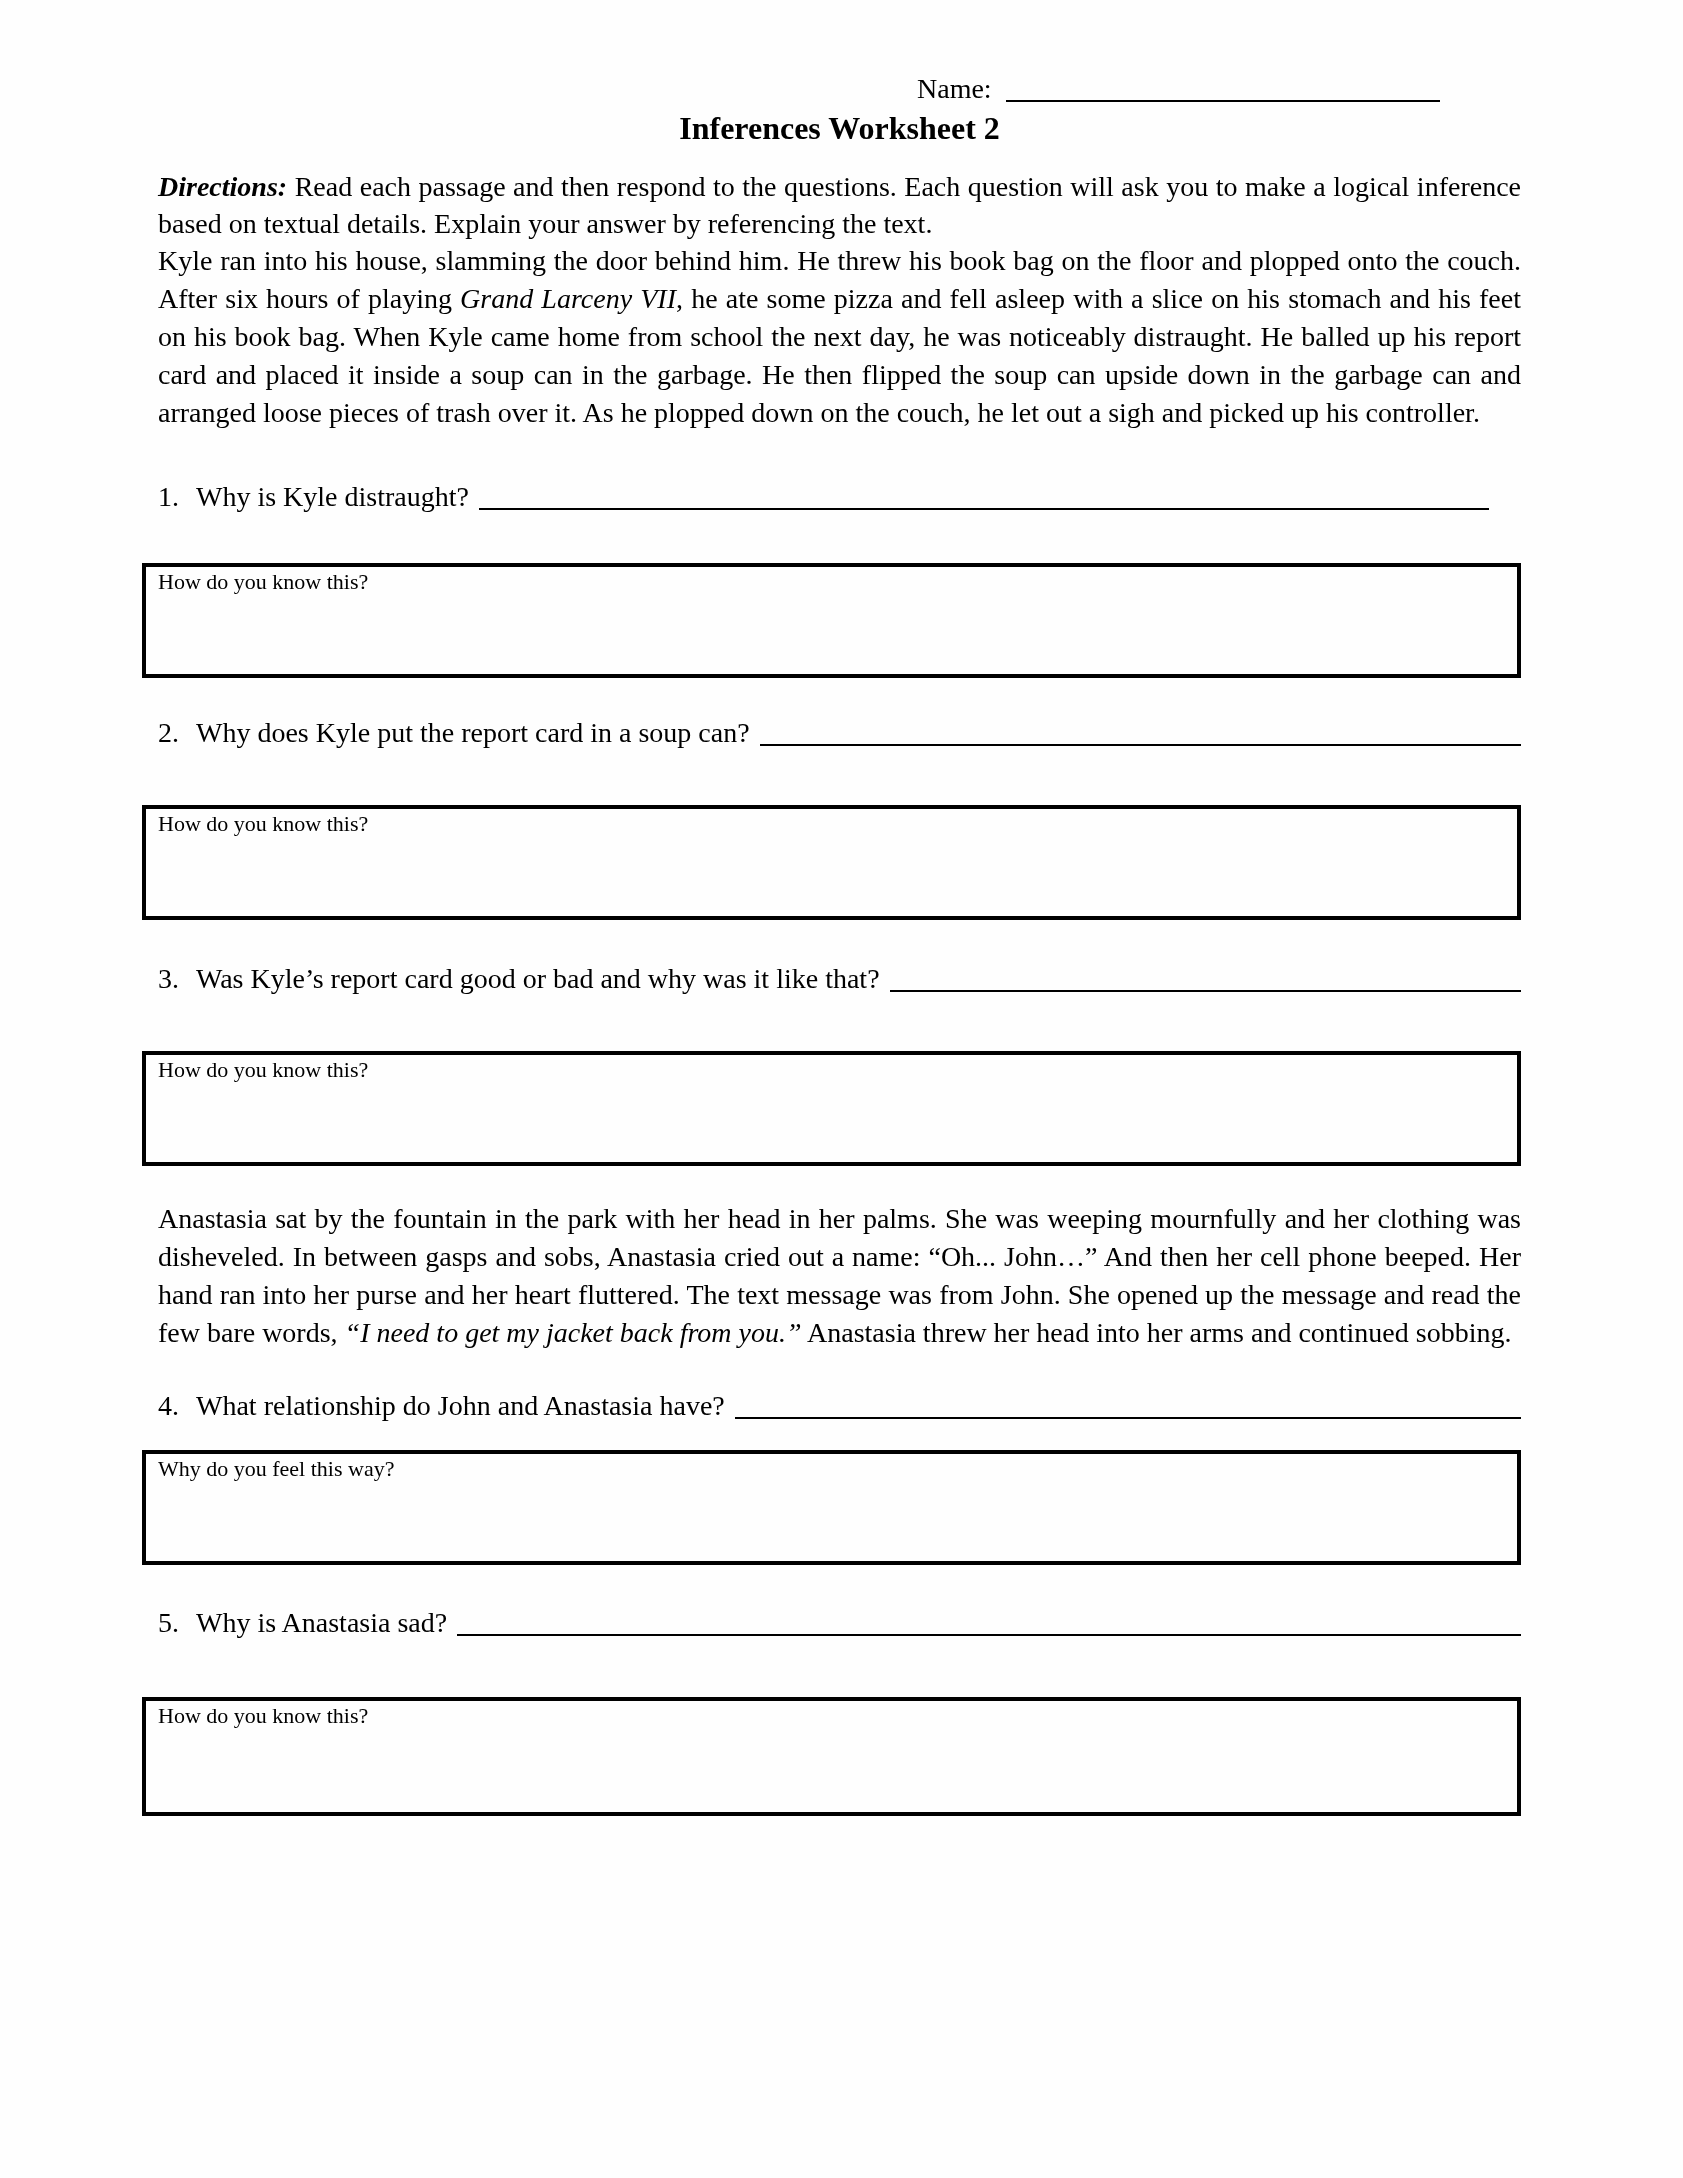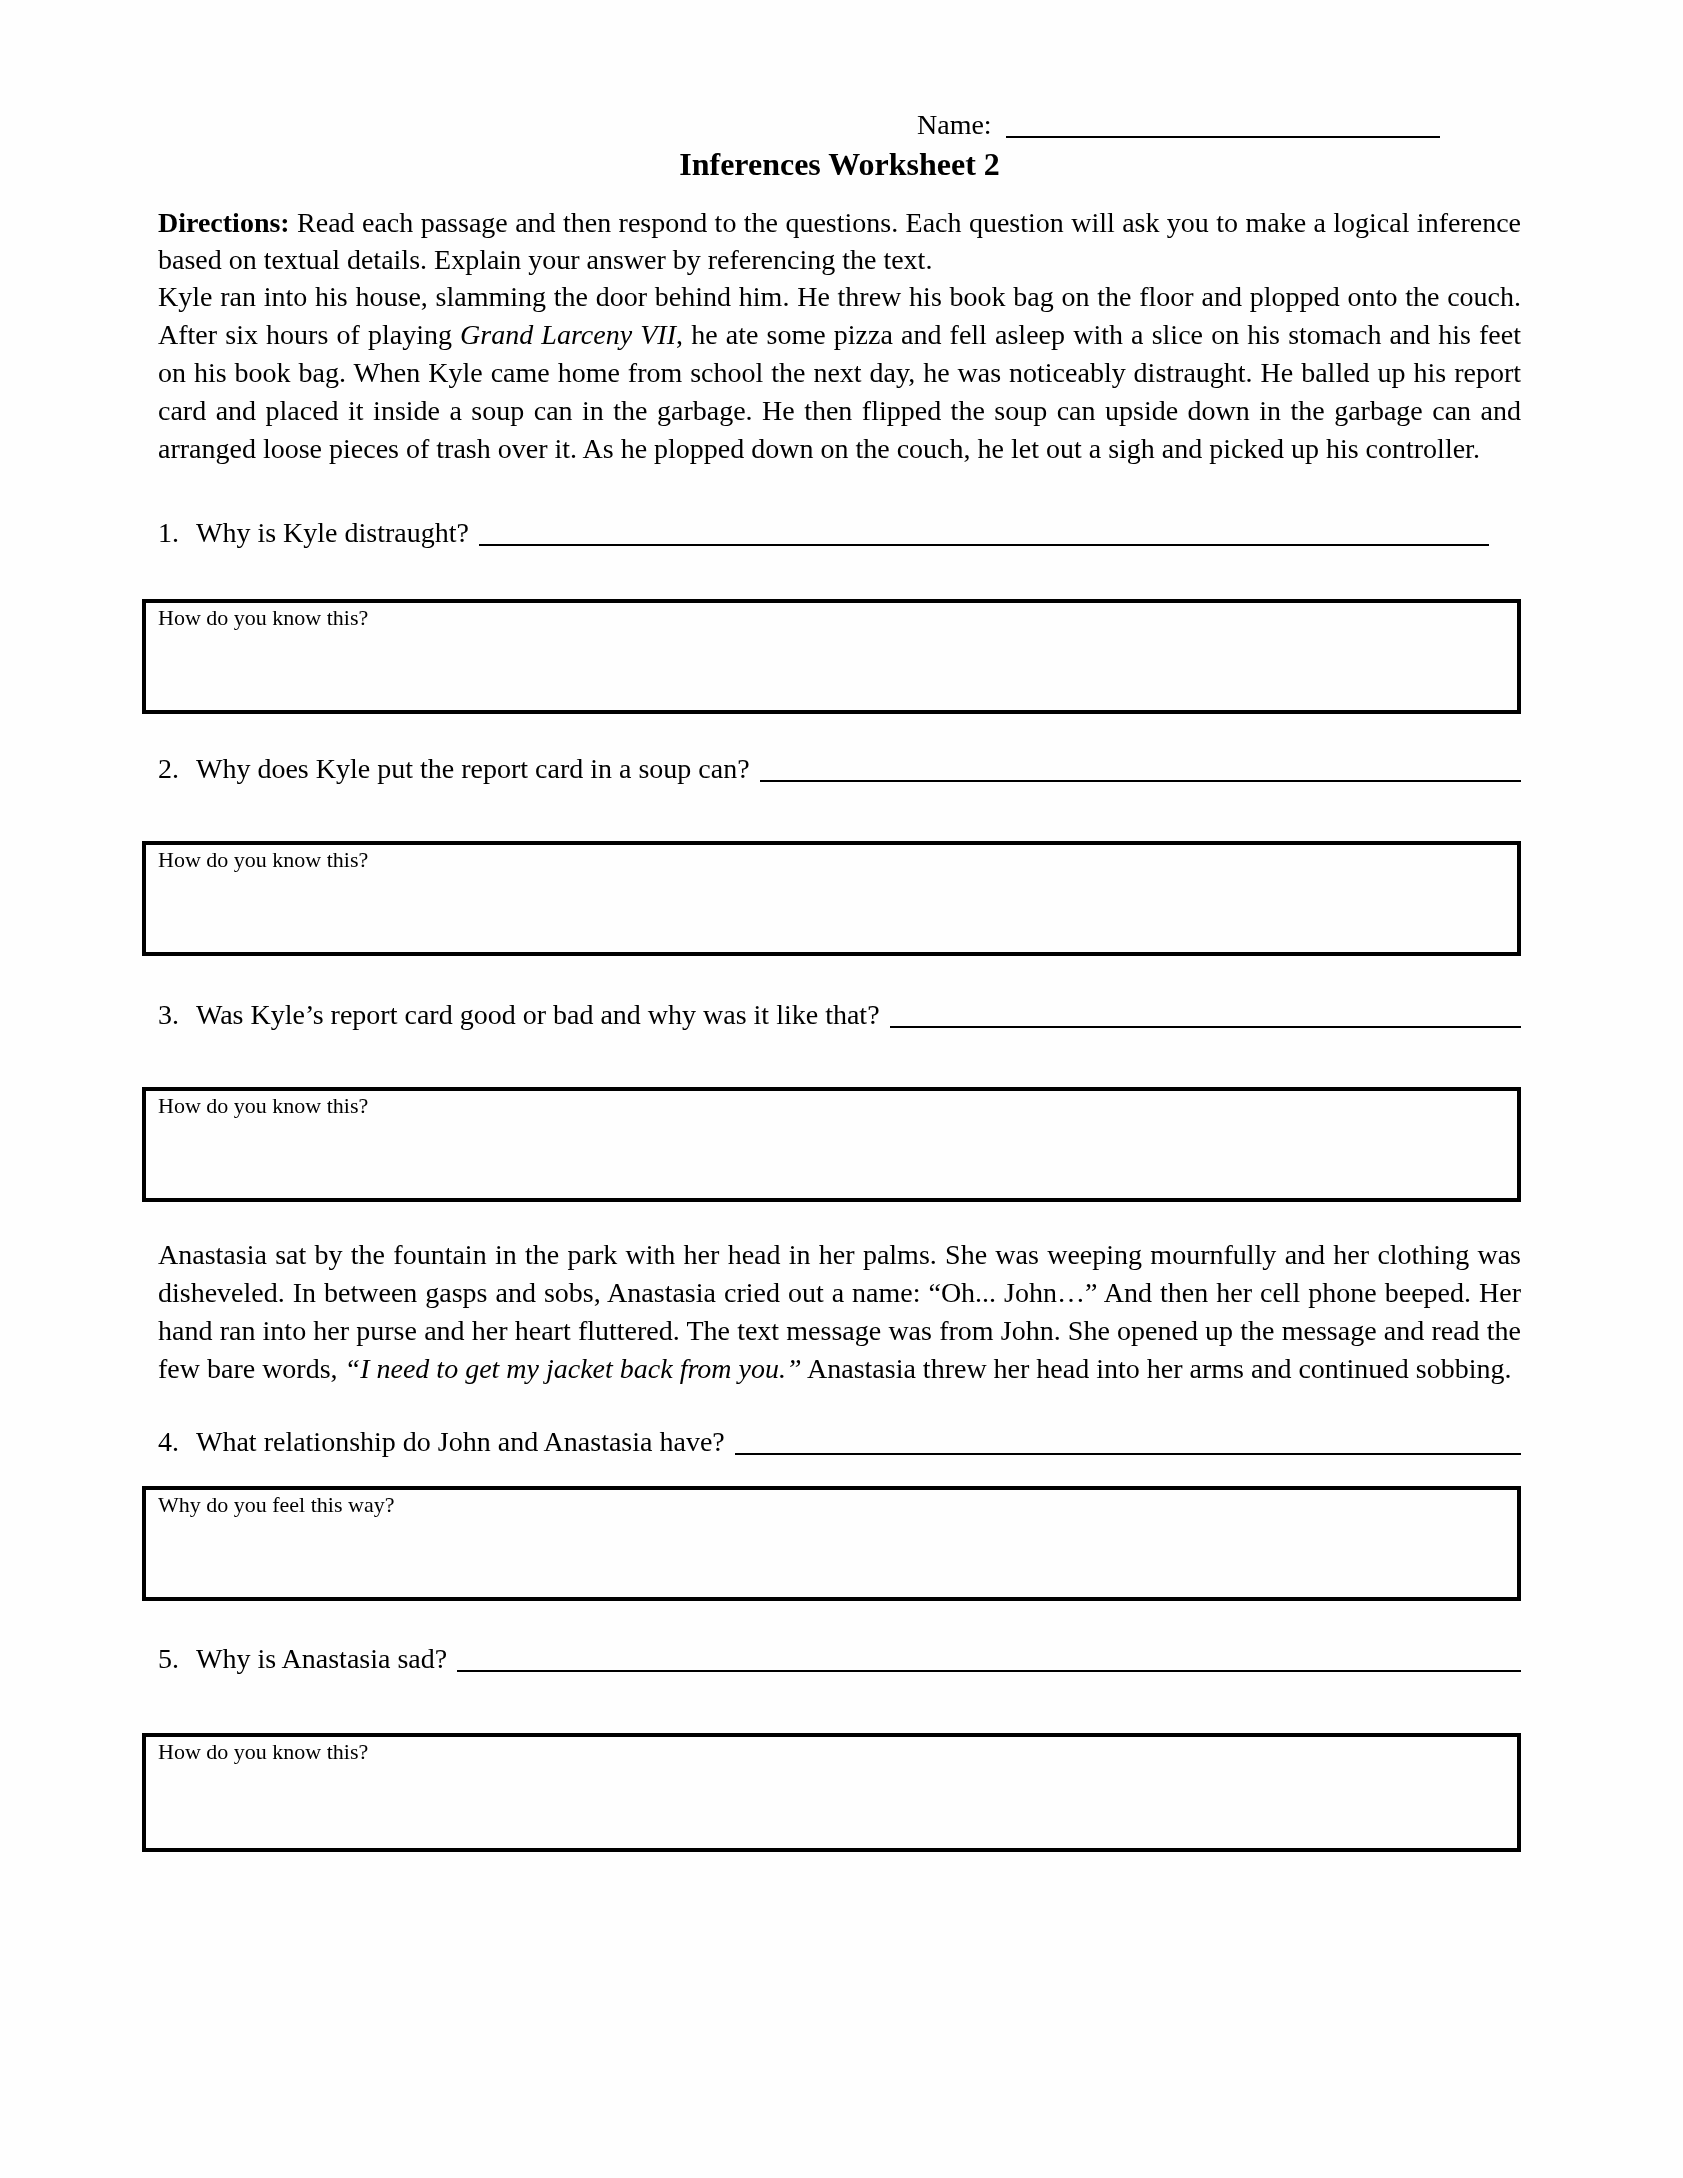--- a/index.html
+++ b/index.html
@@ -4,21 +4,21 @@
 <style>
   html,body { margin:0; padding:0; background:#ffffff; }
   .sheet {
     position:relative;
     width:1683px; height:2178px;
     box-sizing:border-box;
     background:#fefefe;
     color:#000;
     font-family:"Liberation Serif", serif;
     font-size:28px;
-    padding:112px 162px 0 158px;
+    padding:76px 162px 0 158px;
     overflow:hidden;
   }
   .name-row {
     display:flex;
     margin-left:759px;
     width:523px;
     height:26px;
     align-items:flex-end;
   }
   .name-row .lbl { line-height:26px; margin-right:14px; white-space:nowrap; }
@@ -86,21 +86,21 @@
 
 <div class="sheet">
 
   <div class="name-row">
     <span class="lbl">Name:</span>
     <span class="blank"></span>
   </div>
 
   <div class="title">Inferences Worksheet 2</div>
 
-  <div class="directions"><span style="font-weight: bold;">Directions:</span><span> Read each passage and then respond to the questions.  Each question will ask you to make a logical inference based on textual details.  Explain your answer by referencing the text.</span></div>
+  <div class="directions"><span style="font-weight: bold; font-style: italic;">Directions:</span><span> Read each passage and then respond to the questions.  Each question will ask you to make a logical inference based on textual details.  Explain your answer by referencing the text.</span></div>
 
   <div class="passage p1"><span>Kyle ran into his house, slamming the door behind him.  He threw his book bag on the floor and plopped onto the couch.  After six hours of playing </span><span style="font-style: italic;">Grand Larceny VII</span><span>, he ate some pizza and fell asleep with a slice on his stomach and his feet on his book bag. When Kyle came home from school the next day, he was noticeably distraught.  He balled up his report card and placed it inside a soup can in the garbage. He then flipped the soup can upside down in the garbage can and arranged loose pieces of trash over it.  As he plopped down on the couch, he let out a sigh and picked up his controller.</span></div>
 
   <div class="question q1">
     <span class="q-num">1.</span>
     <span class="q-text">Why is Kyle distraught?</span>
     <span class="blank short"></span>
   </div>
   <div class="answer-box b1">
     <div class="box-label">How do you know this?</div>

